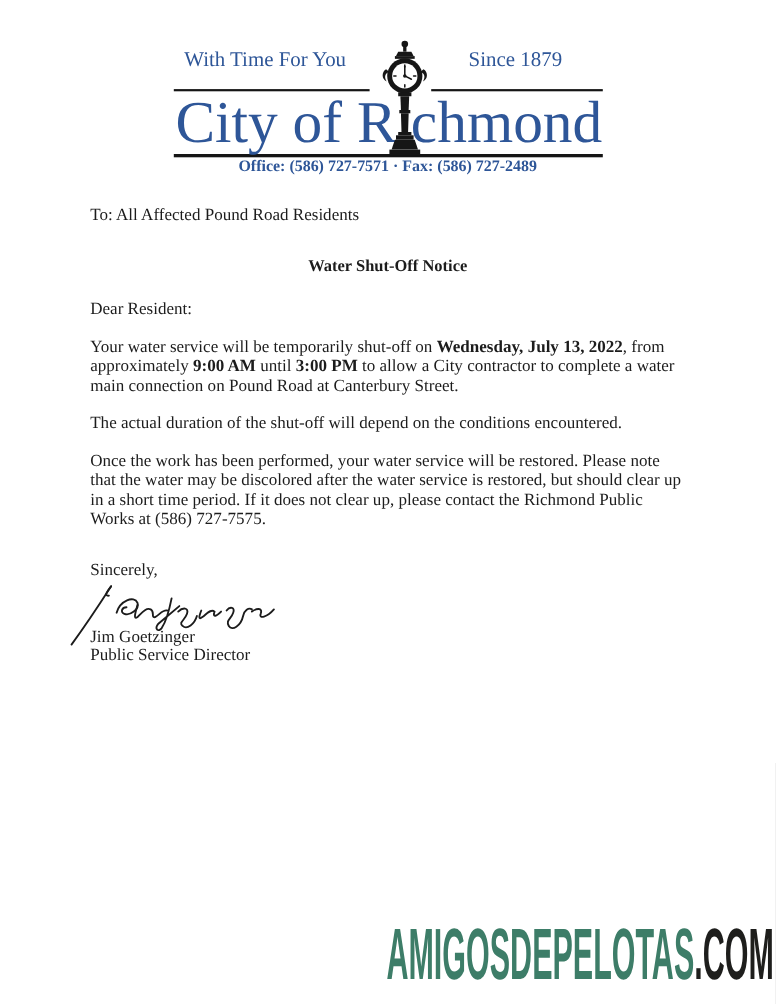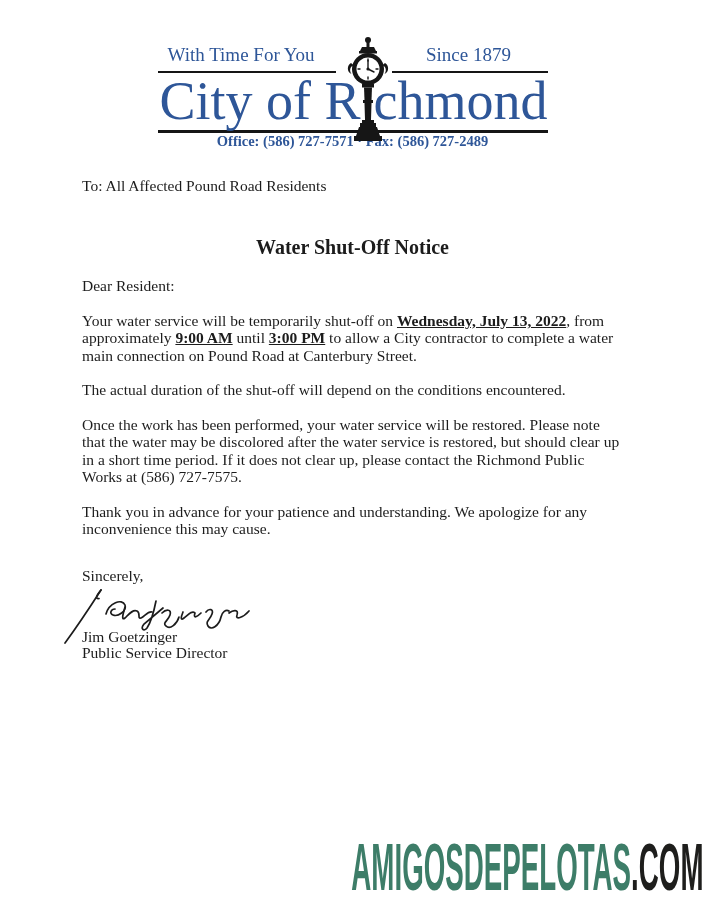--- a/index.html
+++ b/index.html
@@ -17,21 +17,21 @@
   
   .letterhead {
     position:relative;
     width:390px;
     margin:45px auto 0;
     color:var(--brand-blue, #2e5698);
   }
   .tagline-row { display:flex; align-items:flex-end; }
   .tagline {
     font-size:19px;
-    padding-bottom:5px;
+    padding-bottom:15px;
     border-bottom:2.5px solid #151515;
     line-height:1.1;
   }
   .tagline-left { width:178px; padding-left:10px; }
   .clock-gap { width:56px; }
   .tagline-right { width:156px; text-align:center; padding-right:2px; }
   .cityname {
     display:flex;
     justify-content:flex-end;
     align-items:baseline;
@@ -58,28 +58,28 @@
   }
 
   
   .body {
     margin:0 82px;
     font-size:15.5px;
     line-height:17.5px;
   }
   .to-line { margin-top:27px; }
   .doc-title {
-    margin-top:44px;
+    margin-top:29px;
     text-align:center;
     font-weight:bold;
-    font-size:20px;
+    font-size:15px;
   }
   .salutation { margin-top:21px; }
   .para { margin-top:17px; }
-  .u { text-decoration:underline; }
+  .u { }
   .closing { margin-top:29px; }
   .signature-svg {
     display:block;
     width:190px; height:60px;
     margin:2px 0 -17px -20px;
   }
   .signer-name { line-height:16px; }
   .signer-title { line-height:16px; }
 
   
@@ -157,21 +157,20 @@
     <h1 class="doc-title">Water Shut-Off Notice</h1>
 
     <p class="salutation">Dear Resident:</p>
 
     <p class="para"><span>Your water service will be temporarily shut-off on </span><strong class="u">Wednesday, July 13, 2022</strong><span>, from approximately </span><strong class="u">9:00 AM</strong><span> until </span><strong class="u">3:00 PM</strong><span> to allow a City contractor to complete a water main connection on Pound Road at Canterbury Street.</span></p>
 
     <p class="para">The actual duration of the shut-off will depend on the conditions encountered.</p>
 
     <p class="para">Once the work has been performed, your water service will be restored. Please note that the water may be discolored after the water service is restored, but should clear up in a short time period. If it does not clear up, please contact the Richmond Public Works at (586) 727-7575.</p>
 
-    <p class="para">Thank you in advance for your patience and understanding. We apologize for any inconvenience this may cause.</p>
 
 
     <p class="closing">Sincerely,</p>
 
     <svg class="signature-svg" viewBox="0 0 190 60" aria-hidden="true">
       <g fill="none" stroke="#1c1c1c" stroke-width="1.7" stroke-linecap="round">
         <path d="M3 57 C14 42 30 18 39 4"></path>
         <path d="M39 4 C35 9 32.5 13 37 12.5"></path>
         <path d="M44 28 C47 17 60 12 63 19 C65 25 56 31 51 29 C47 27.5 49 23 53 23"></path>
         <path d="M63 21 C61 28 59 35 63 32 C67 28 71 23 75 25 C79 27 75 33 79 32 C83 30 86 25 90 26"></path>

